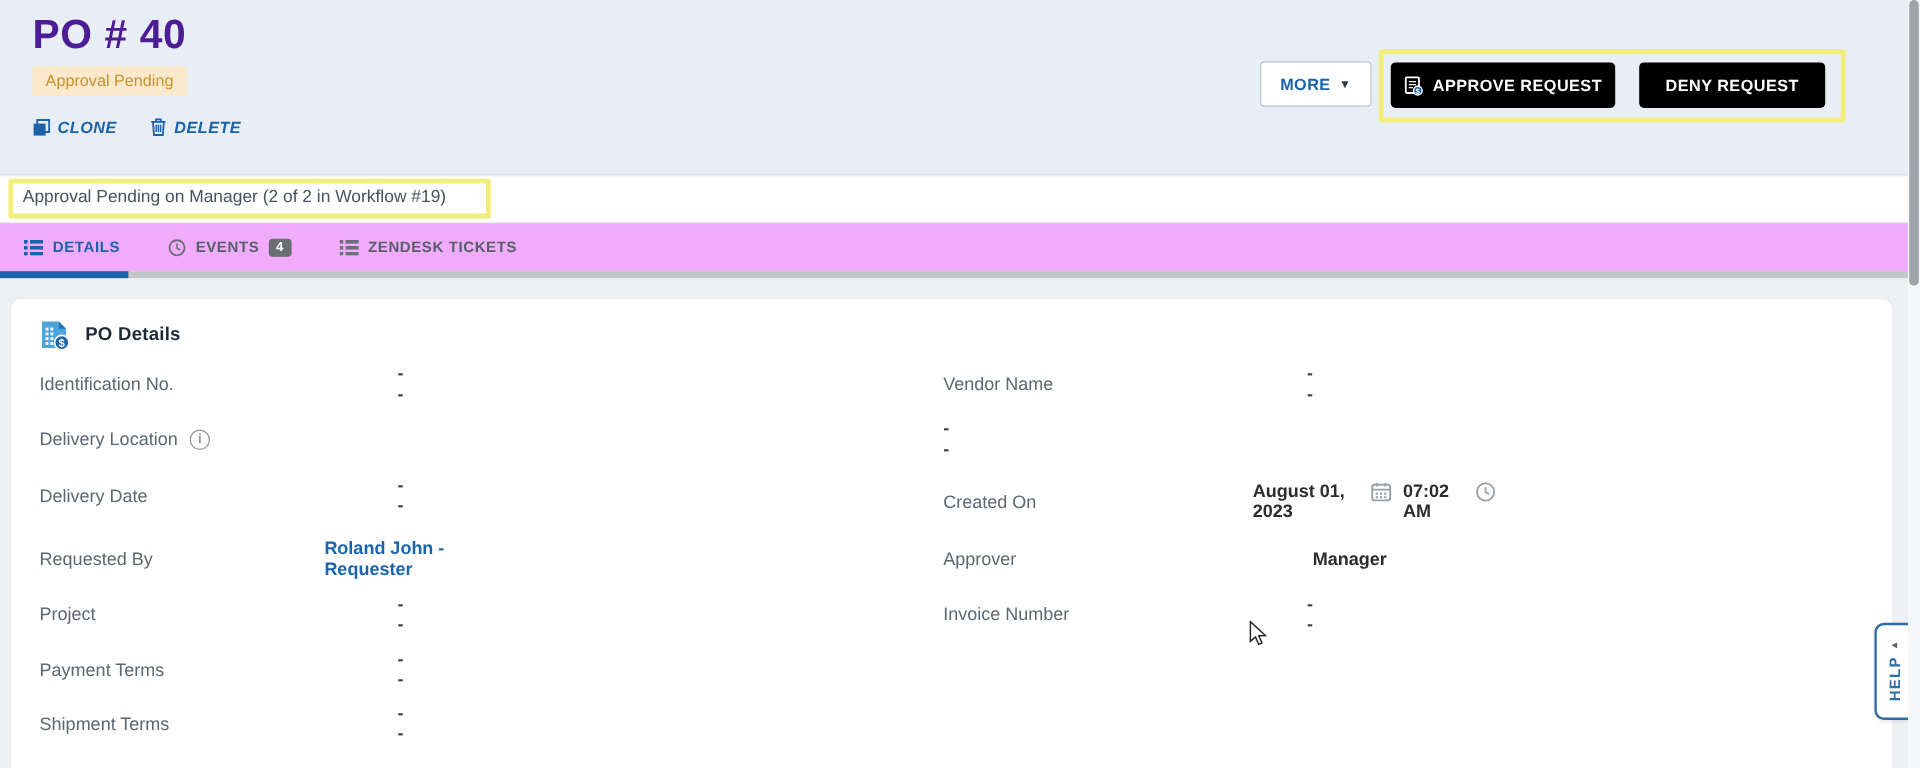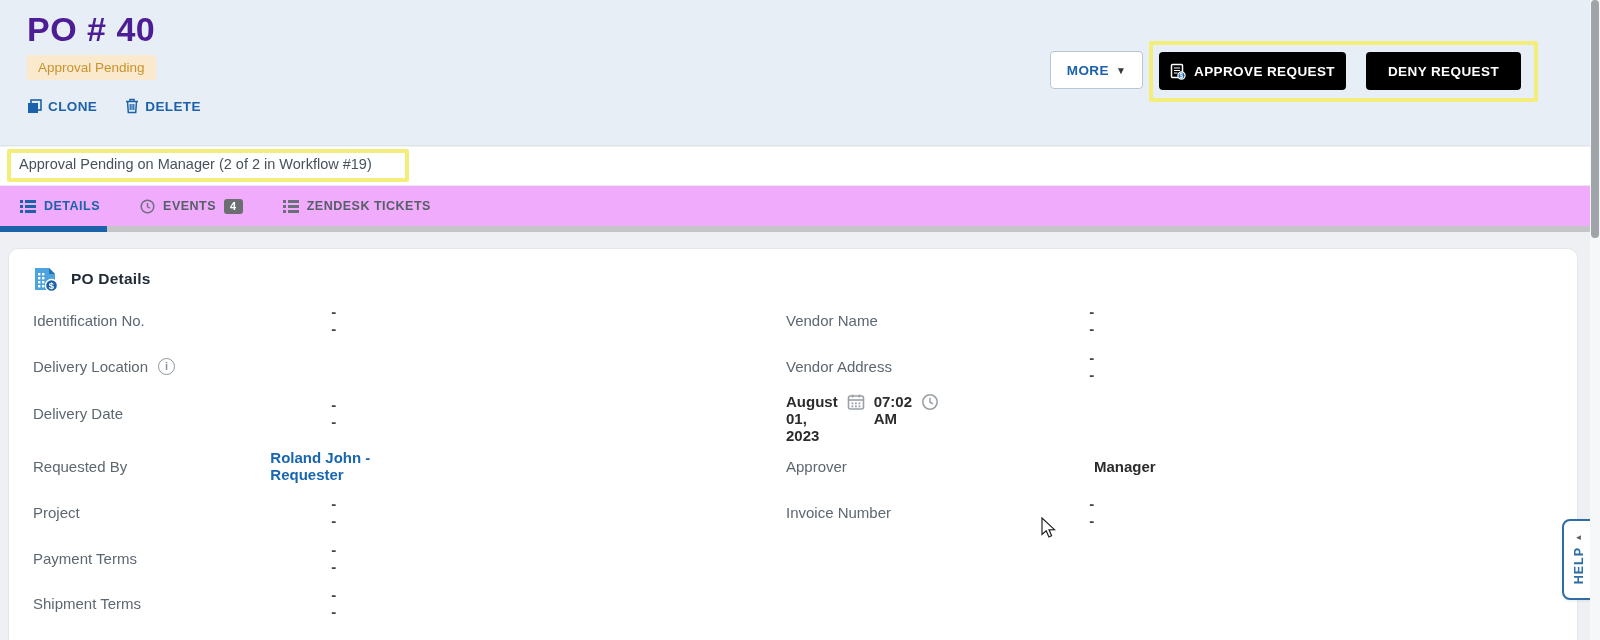--- a/index.html
+++ b/index.html
@@ -23,20 +23,21 @@
   .status-badge {
     position:absolute; left:27px; top:55px;
     background:#fbe9cd; color:#c9932d;
     font-size:13.5px; padding:5px 11px; border-radius:3px;
   }
   .header-links { position:absolute; left:27px; top:98px; display:flex; gap:28px; }
   .hlink {
     display:flex; align-items:center; gap:6px;
     color:#1b62ab; font-size:13.5px; font-weight:600; letter-spacing:.4px;
     cursor:pointer;
+    font-style:italic;
   }
   .hlink svg { display:block; }
   .btn-more {
     position:absolute; left:1050px; top:51px; width:93px; height:38px;
     background:#fff; border:1px solid #b9c6d3; border-radius:4px;
     color:#1b62ab; font-size:13.5px; font-weight:600; letter-spacing:.4px;
     display:flex; align-items:center; justify-content:center; gap:7px; cursor:pointer;
   }
   .btn-more .caret { color:#31393f; font-size:10px; }
   .annotation-box {
@@ -294,24 +295,24 @@
       <span class="fvalue">--</span>
     </div>
   </div>
 
   <div class="col-right">
     <div class="frow" style="top:60px">
       <span class="flabel">Vendor Name</span>
       <span class="fvalue">--</span>
     </div>
     <div class="frow" style="top:106px">
-      <span class="flabel">Vendor Address</span>
       <span class="fvalue">--</span>
     </div>
     <div class="frow" style="top:158px">
+      <span class="flabel">Created On</span>
       <span class="datetime">
         <span class="fvalue strong">August 01, 2023</span>
         <span class="icon-gray">
           <svg width="18" height="18" viewBox="0 0 18 18">
               <rect x="1.5" y="3" width="15" height="13" rx="2" fill="none" stroke="#9aa0a6" stroke-width="1.6"></rect>
               <path d="M1.5 7h15" stroke="#9aa0a6" stroke-width="1.6"></path>
               <path d="M5.5 1.5v3M12.5 1.5v3" stroke="#9aa0a6" stroke-width="1.6"></path>
               <g fill="#9aa0a6">
                 <rect x="4.5" y="9.5" width="1.8" height="1.8"></rect>
                 <rect x="8" y="9.5" width="1.8" height="1.8"></rect>

